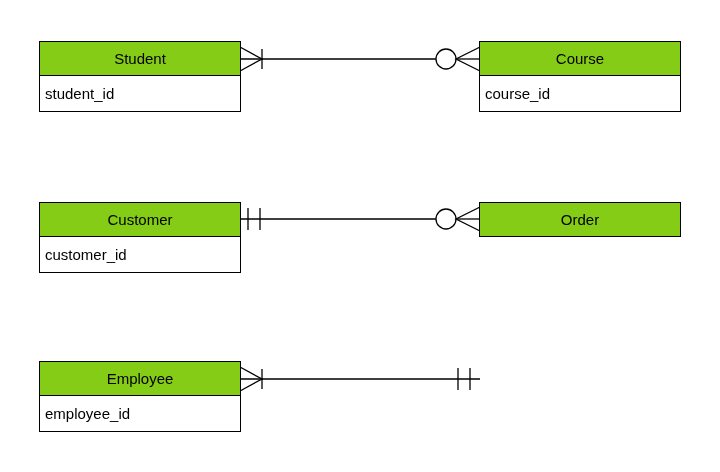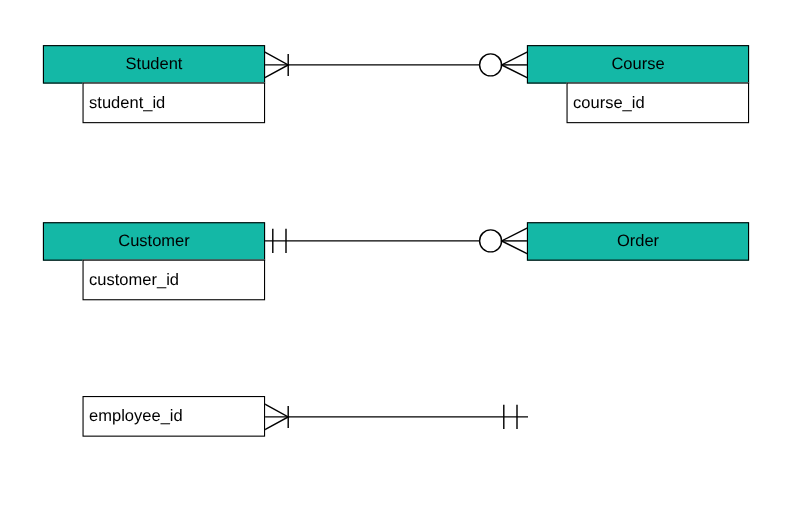--- a/index.html
+++ b/index.html
@@ -21,40 +21,39 @@
     left: 0;
   }
   .entity {
     position: absolute;
     width: 202px;
     box-sizing: border-box;
   }
   .entity-header {
     box-sizing: border-box;
     height: 35px;
-    background: #14b8a6;
+    background: #84cc16;
     border: 1.5px solid #000000;
     display: flex;
     align-items: center;
     justify-content: center;
     font-size: 15px;
     color: #000000;
   }
   .entity-attr {
     box-sizing: border-box;
     height: 37px;
     margin-top: -1.5px;
     background: #ffffff;
     border: 1.5px solid #000000;
     display: flex;
     align-items: center;
     padding-left: 5px;
     font-size: 15px;
     color: #000000;
-    margin-left: 36px;
   }
   .pos-left  { left: 39px; }
   .pos-right { left: 479px; border-radius: 19px; }
   .pos-row1  { top: 41px; }
   .pos-row2  { top: 202px; }
   .pos-row3  { top: 361px; }
   .connectors path, .connectors line {
     stroke: #000000;
     stroke-width: 1.3;
     fill: none;
@@ -110,16 +109,17 @@
 
   <div class="entity pos-left pos-row2">
     <div class="entity-header">Customer</div>
     <div class="entity-attr">customer_id</div>
   </div>
   <div class="entity pos-right pos-row2">
     <div class="entity-header">Order</div>
   </div>
 
   <div class="entity pos-left pos-row3">
+    <div class="entity-header">Employee</div>
     <div class="entity-attr">employee_id</div>
   </div>
 
 </div>
 
 </body></html>

